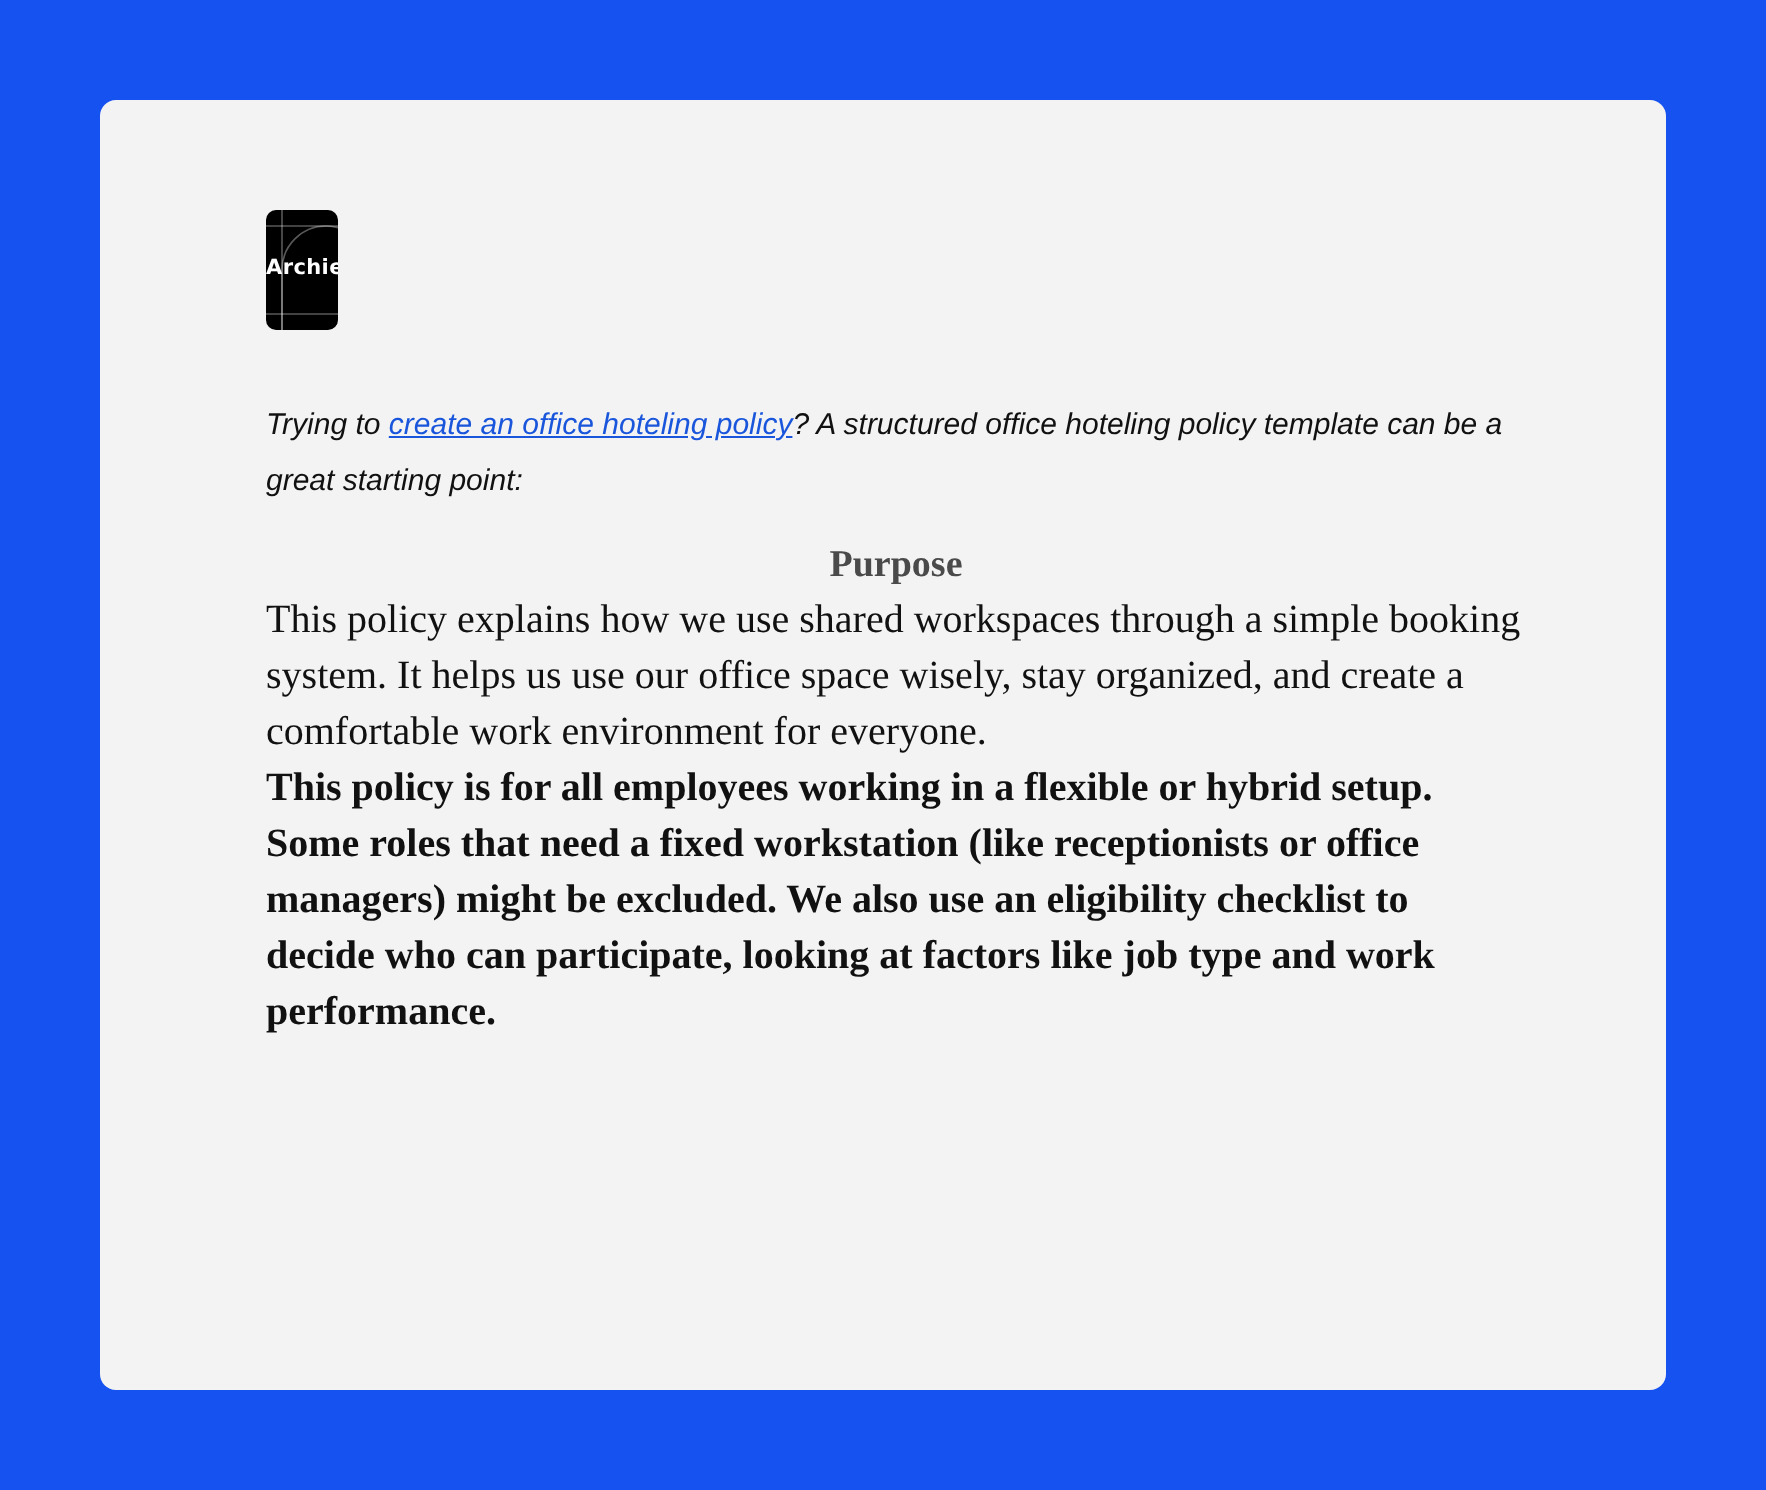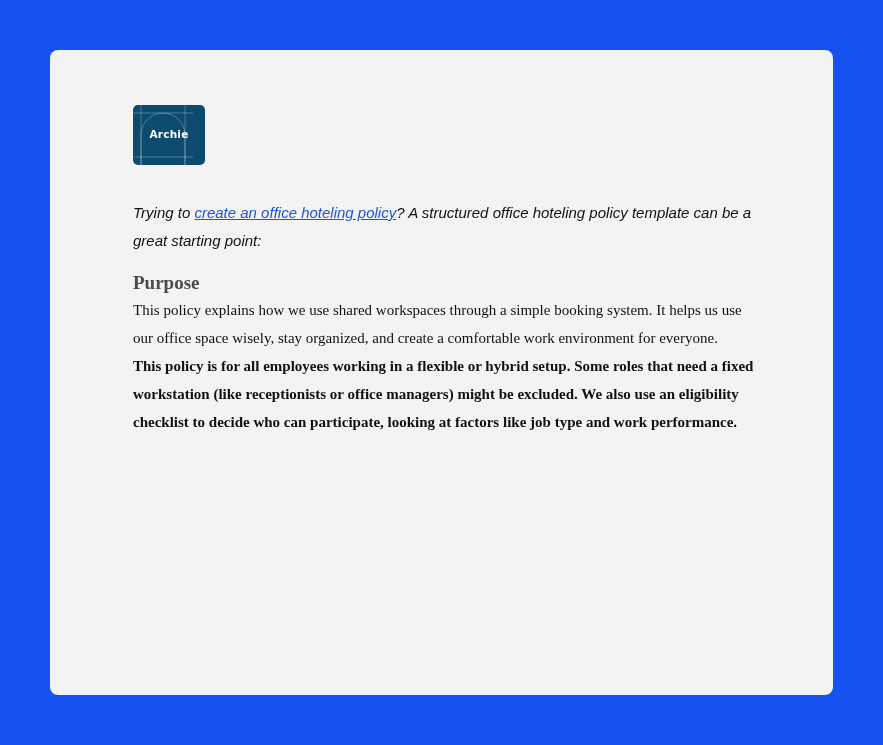--- a/index.html
+++ b/index.html
@@ -24,24 +24,24 @@
       border-radius: 8px;
       overflow: hidden;
     }
     .content {
       position: absolute;
       left: 83px;
       top: 55px;
       width: 630px;
     }
     .logo {
-      width: 72px;
+      width: 36px;
       height: 60px;
       border-radius: 5px;
-      background: #0c4a6e;
+      background: #000000;
       position: relative;
       overflow: hidden;
     }
     .logo svg {
       position: absolute;
       left: 0;
       top: 0;
     }
     .logo-text {
       position: absolute;
@@ -79,27 +79,28 @@
     }
     h2 {
       margin: 0;
       font-size: 19px;
       line-height: 26px;
       font-weight: bold;
       color: #4A4A4A;
       font-family: "Liberation Serif", serif;
     }
     .h2-purpose {
+      text-align: center;
     }
     .h2-who {
       margin-top: 27px;
     }
     p.body {
       margin: 0;
-      font-size: 15px;
+      font-size: 20px;
       line-height: 28px;
       color: #111111;
       font-family: "Liberation Serif", serif;
     }
     .p-purpose {
       margin-top: 18px;
     }
     .p-who {
       margin-top: 22px;
       font-weight: bold;

